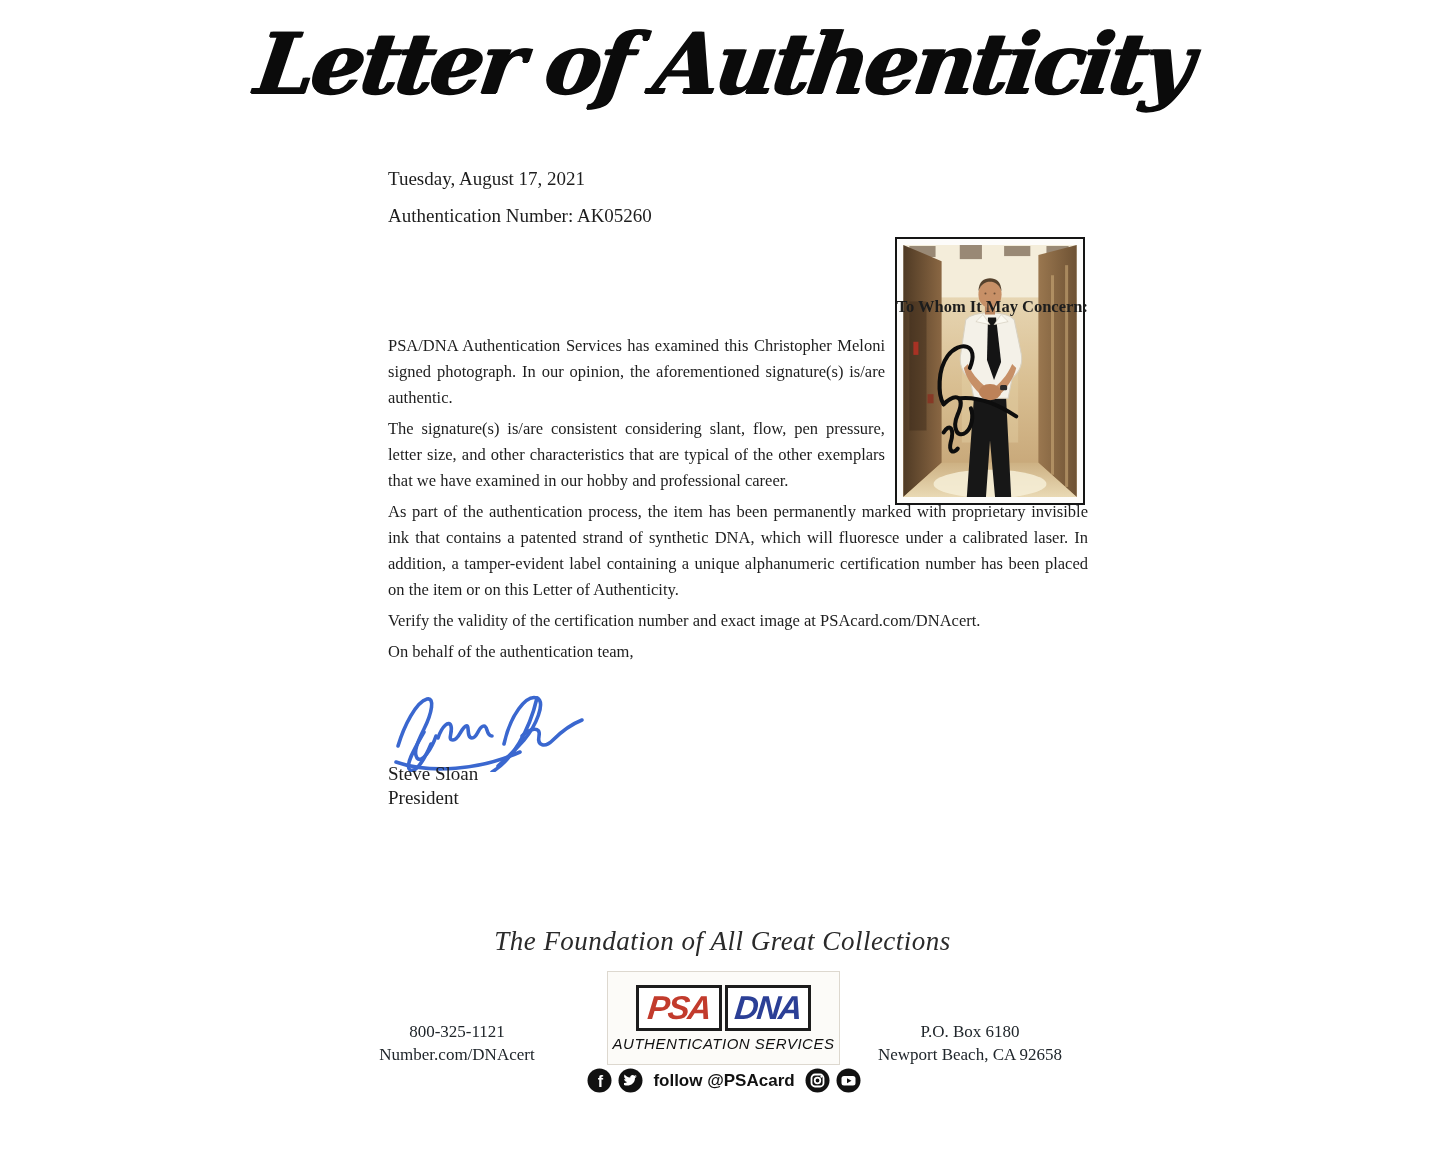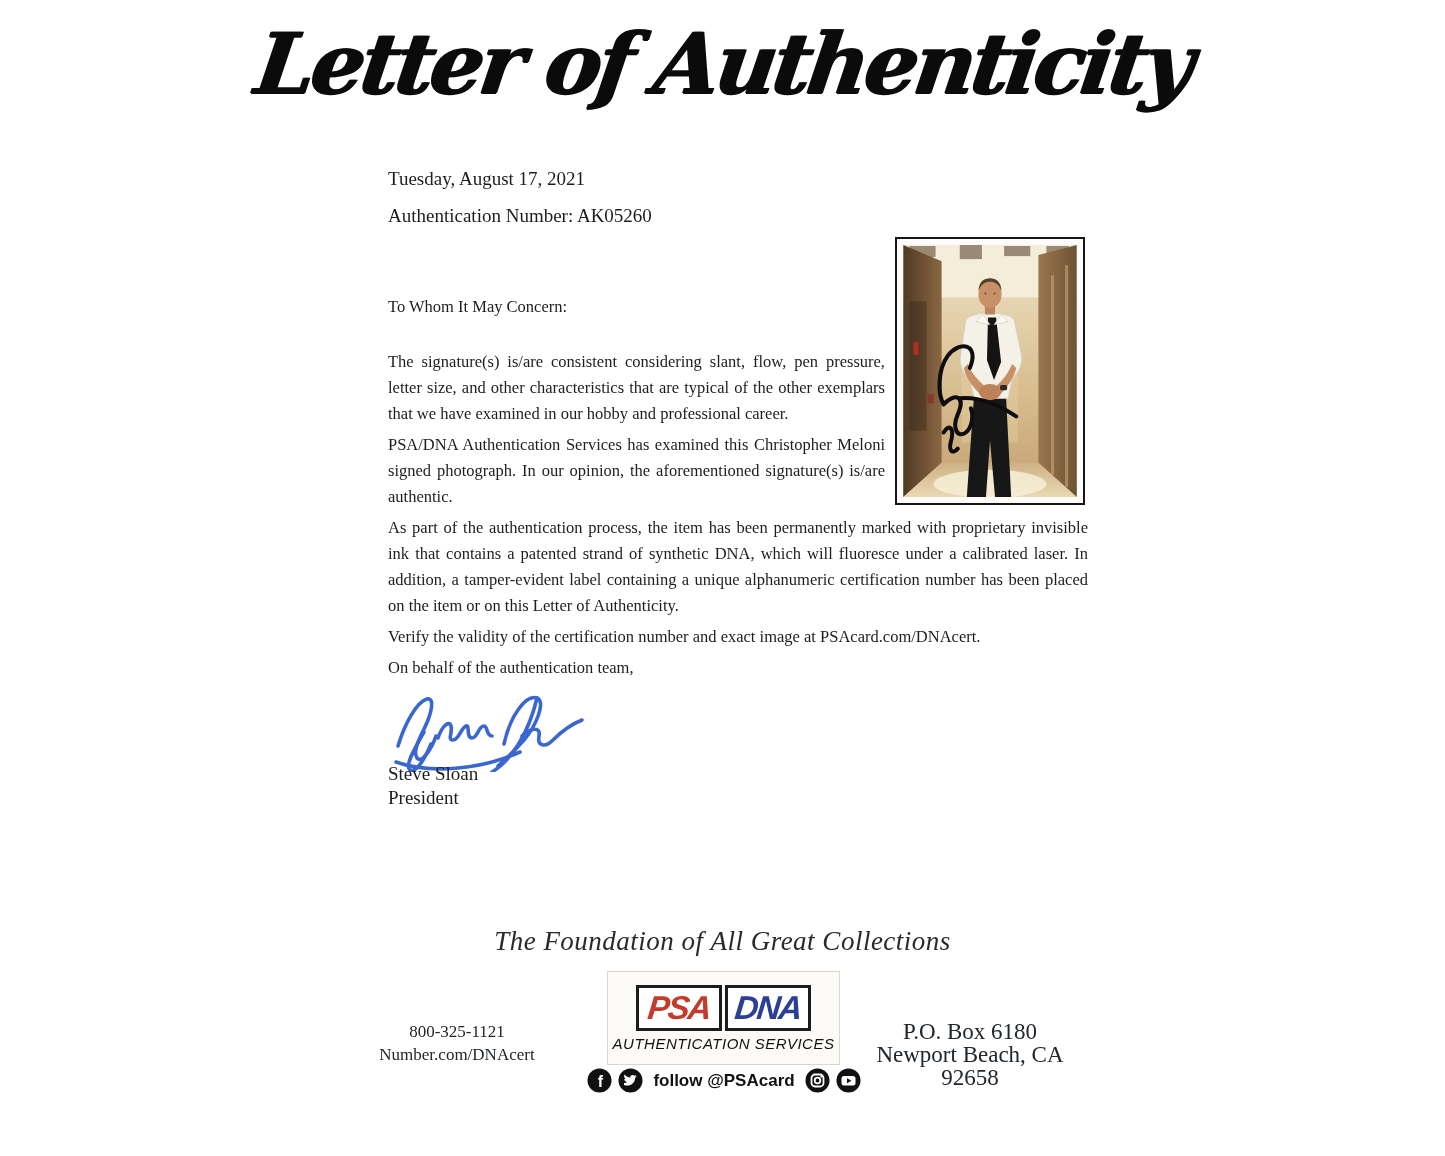--- a/index.html
+++ b/index.html
@@ -21,21 +21,21 @@
     white-space:nowrap;
   }
 
   
   .dateblock { position:absolute; left:388px; top:160px; font-size:19px; }
   .dateblock div { line-height:37px; }
 
   
   .body-flow { position:absolute; left:388px; top:294px; width:700px; font-size:16.5px; line-height:26px; text-align:justify; }
   .body-flow p { margin:0 0 5px 0; }
-  .body-flow .salutation { margin-bottom:29px; text-align:left; }
+  .body-flow .salutation { margin-bottom:13px; text-align:right;font-weight:bold; }
   .body-flow .narrow { width:497px; }
   .body-flow .single { text-align:left; }
 
   
   .photo-frame {
     position:absolute; left:895px; top:237px; width:190px; height:268px;
     background:#fdfcfa; border:2px solid #151515; box-sizing:border-box;
     display:flex; align-items:center; justify-content:center;
   }
   .photo-frame svg { display:block; }
@@ -44,21 +44,21 @@
   .sig-wrap { position:absolute; left:388px; top:688px; }
   .signer { position:absolute; left:388px; top:762px; font-size:19px; line-height:24px; }
 
   
   .tagline {
     position:absolute; top:926px; left:0; right:0; text-align:center;
     font-style:italic; font-weight:normal; font-size:27px; color:#2a2a2a;
     font-family:"Liberation Serif", serif; letter-spacing:0.5px;
   }
   .footer-left  { position:absolute; left:337px;  top:1020px; width:240px; text-align:center; font-size:17px; line-height:23px; color:#20262b; }
-  .footer-right { position:absolute; left:850px; top:1020px; width:240px; text-align:center; font-size:23px; line-height:23px; color:#20262b; }
+  .footer-right { position:absolute; left:850px; top:1020px; width:240px; text-align:center; font-size:17px; line-height:23px; color:#20262b; }
 
   .sticker {
     position:absolute; left:607px; top:971px; width:233px; height:94px;
     background:#fcfbf8; border:1px solid #ddd8cf; box-sizing:border-box;
     display:flex; flex-direction:column; align-items:center; justify-content:center; gap:4px;
   }
   .logo-row { display:flex; }
   .logo-box {
     border:3px solid #1c1c1c; background:#fff; width:80px; height:40px;
     display:flex; align-items:center; justify-content:center;
@@ -158,22 +158,22 @@
         <path d="M66,122 C76,98 56,94 44,110 C34,124 34,148 40,158"></path>
         <path d="M40,158 C52,146 62,150 54,168 C48,182 54,192 62,186 C68,181 70,170 67,162"></path>
         <path d="M40,186 C46,176 51,182 47,196 C45,204 49,208 54,202"></path>
         <path d="M56,152 C76,150 94,158 112,170"></path>
       </g>
     </svg>
   </div>
 
   <div class="body-flow">
     <p class="salutation">To Whom It May Concern:</p>
+    <p class="narrow">PSA/DNA Authentication Services has examined this Christopher Meloni signed photograph. In our opinion, the aforementioned signature(s) is/are authentic.</p>
     <p class="narrow">The signature(s) is/are consistent considering slant, flow, pen pressure, letter size, and other characteristics that are typical of the other exemplars that we have examined in our hobby and professional career.</p>
-    <p class="narrow">PSA/DNA Authentication Services has examined this Christopher Meloni signed photograph. In our opinion, the aforementioned signature(s) is/are authentic.</p>
     <p>As part of the authentication process, the item has been permanently marked with proprietary invisible ink that contains a patented strand of synthetic DNA, which will fluoresce under a calibrated laser. In addition, a tamper-evident label containing a unique alphanumeric certification number has been placed on the item or on this Letter of Authenticity.</p>
     <p class="single">Verify the validity of the certification number and exact image at PSAcard.com/DNAcert.</p>
     <p class="single">On behalf of the authentication team,</p>
   </div>
 
   <div class="sig-wrap">
     <svg width="200" height="84" viewBox="0 0 200 84">
       <g id="sig-strokes" fill="none" stroke="#3a67cf" stroke-width="3.6" stroke-linecap="round">
         <path d="M10,58 C16,38 28,14 39,11 C47,9 44,25 36,41 C30,53 25,64 29,70 C34,76 44,60 48,48"></path>
         <path d="M36,44 C28,58 16,78 22,82 C29,85 38,68 43,56"></path>

